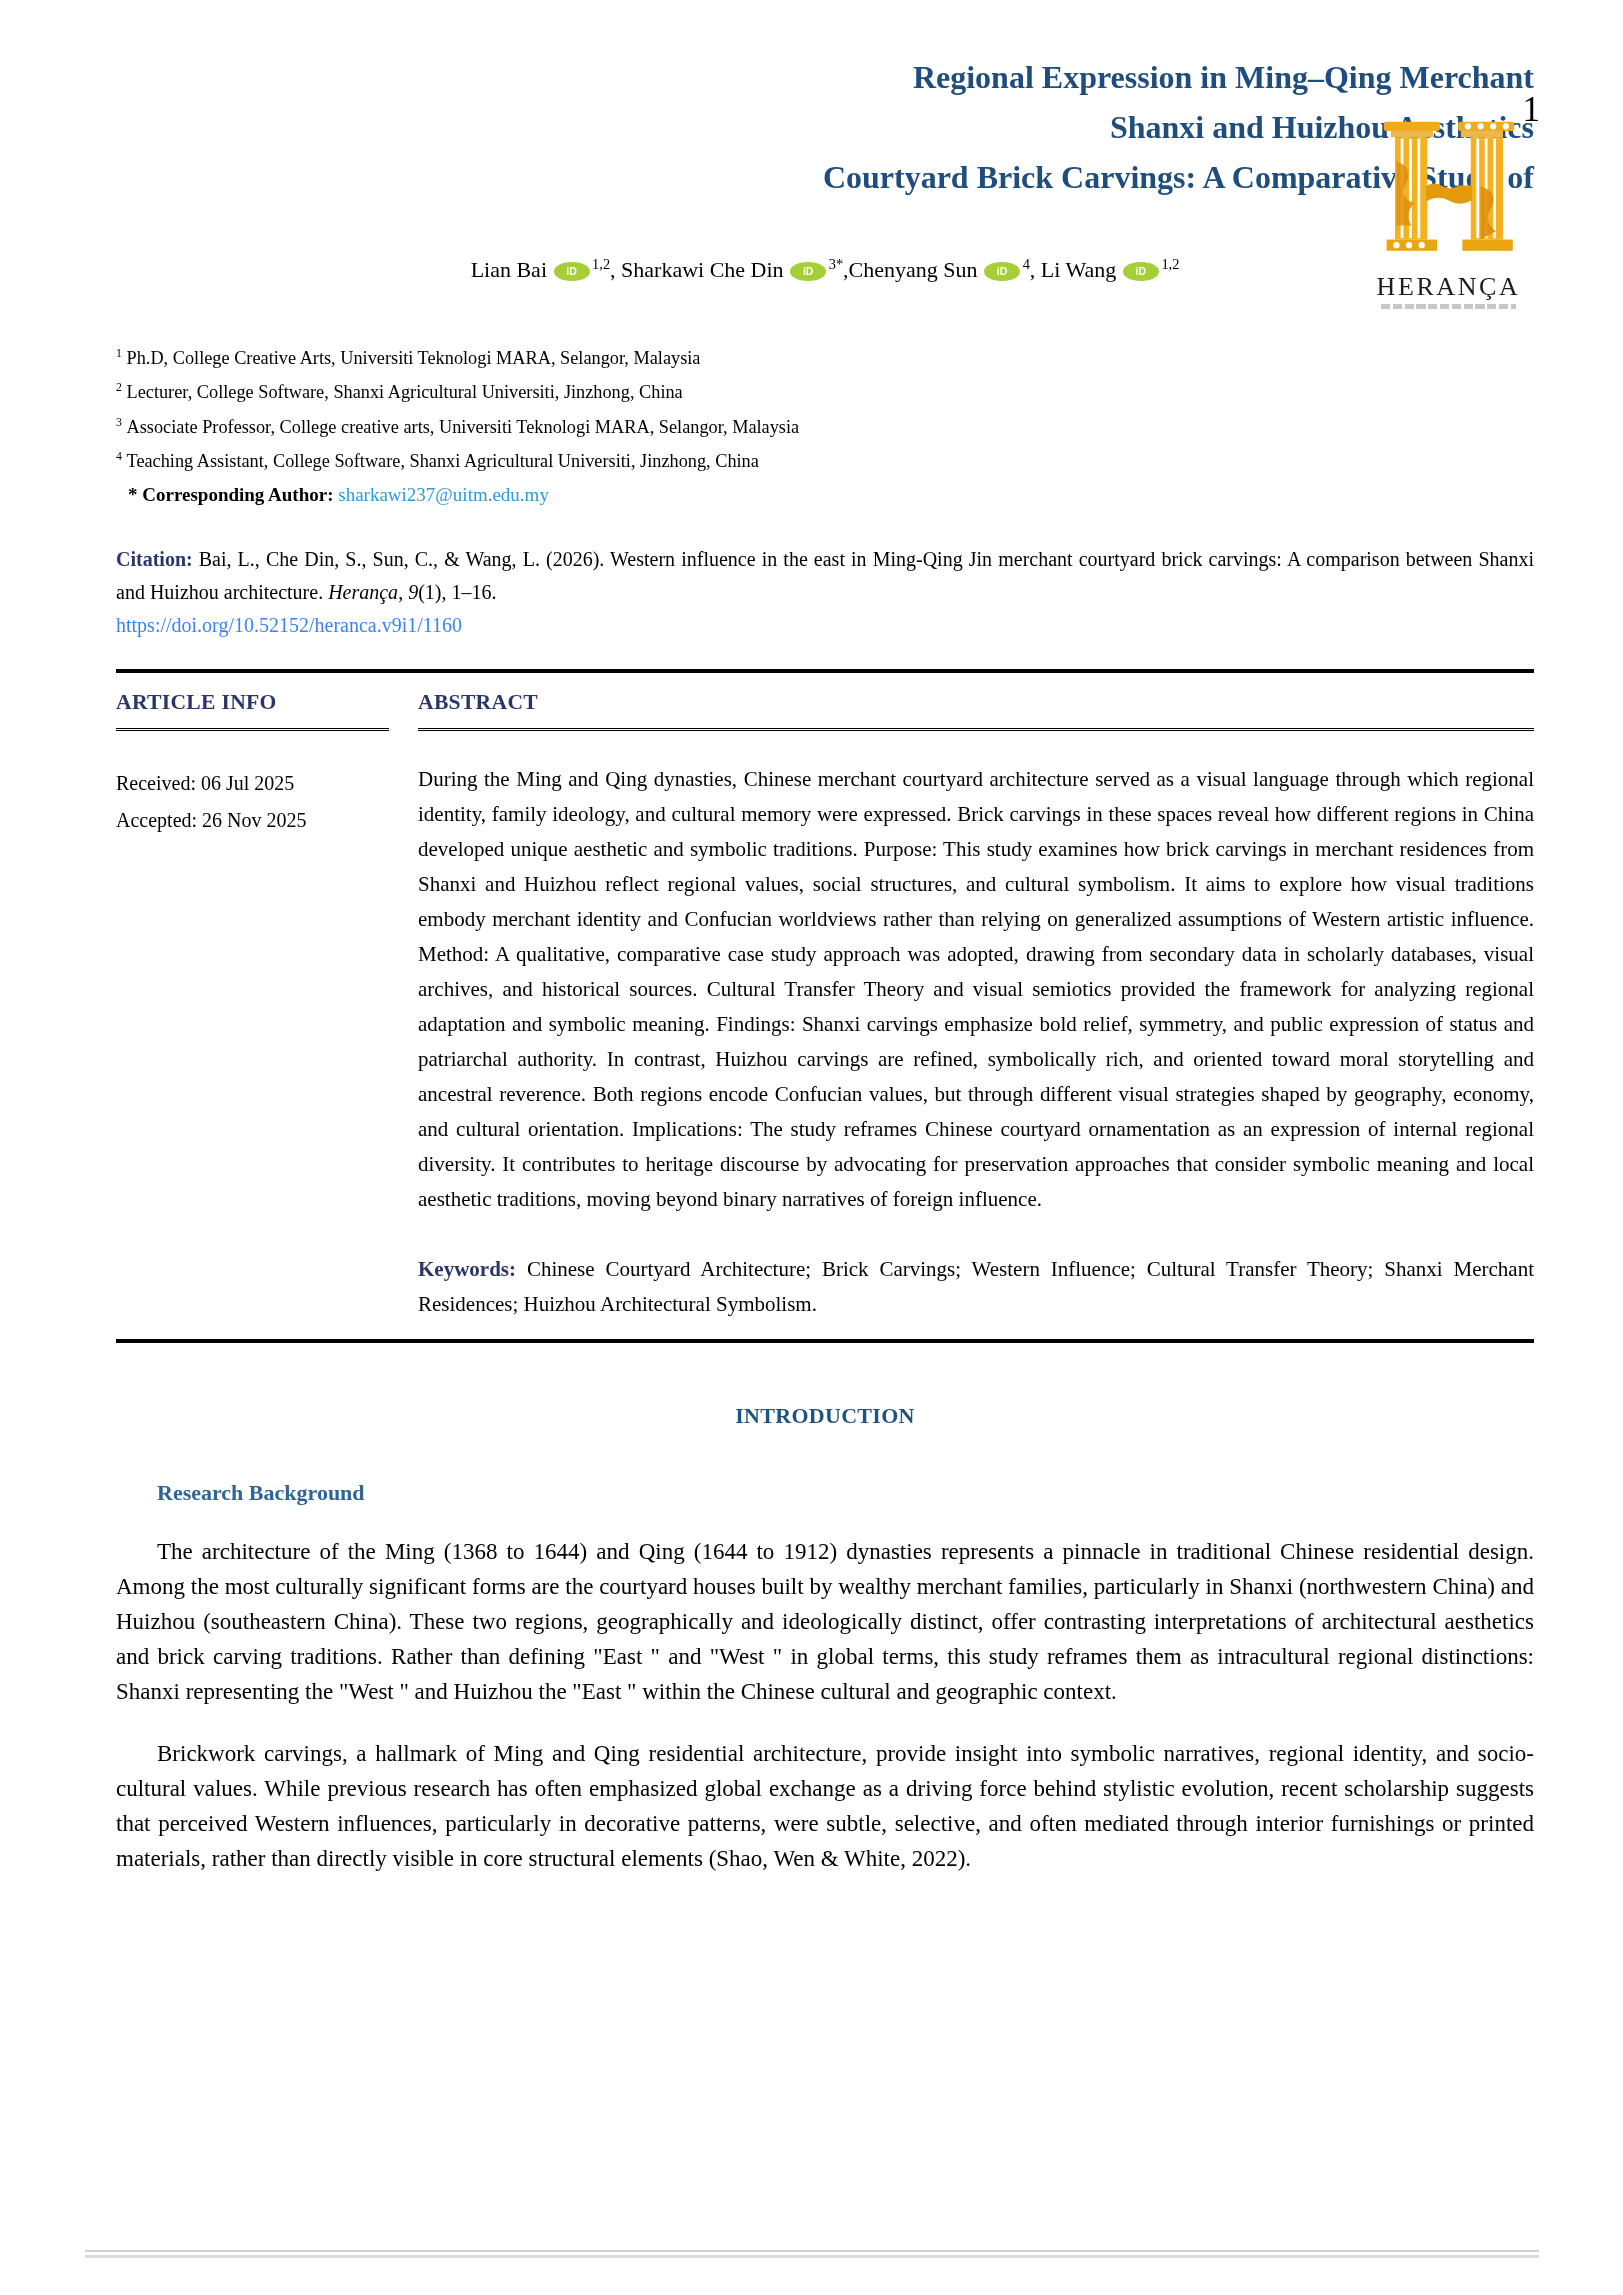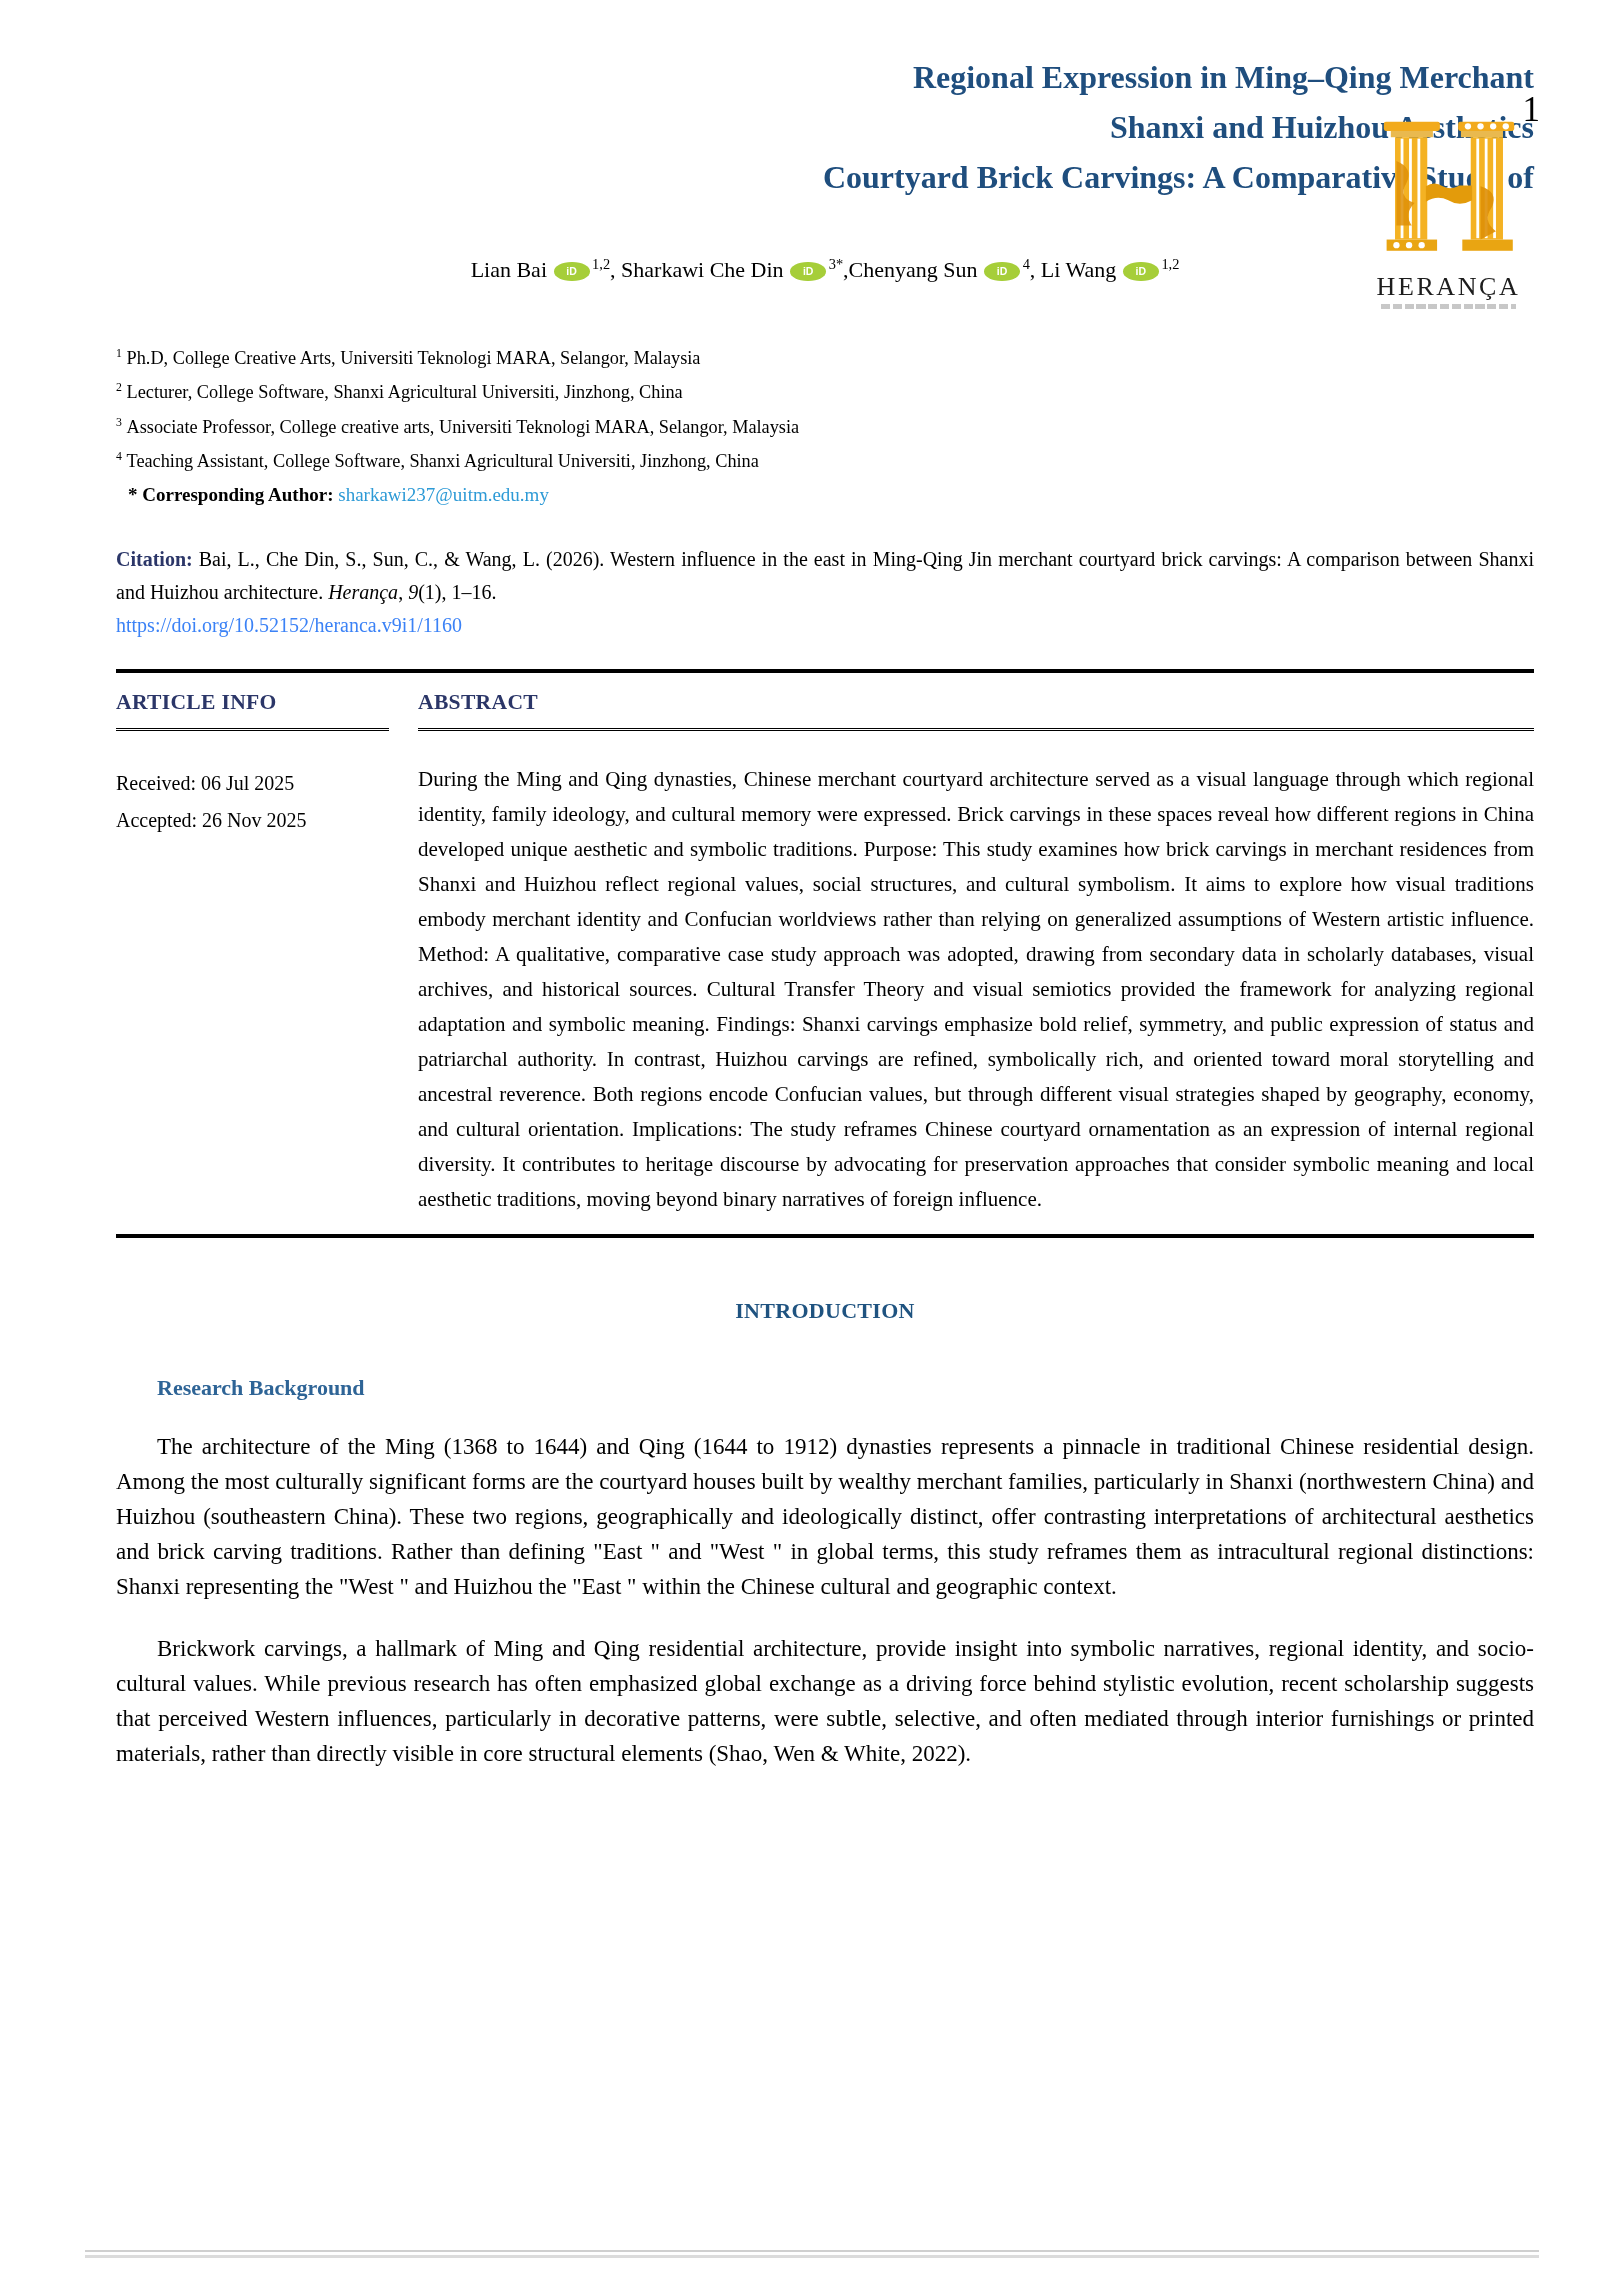--- a/index.html
+++ b/index.html
@@ -168,20 +168,21 @@
       <div class="col-left">
         <div class="col-heading">ARTICLE INFO</div>
         <div class="dates">
           <div>Received: 06 Jul 2025</div>
           <div>Accepted: 26 Nov 2025</div>
         </div>
       </div>
       <div class="col-right">
         <div class="col-heading">ABSTRACT</div>
         <div class="abstract-text">During the Ming and Qing dynasties, Chinese merchant courtyard architecture served as a visual language through which regional identity, family ideology, and cultural memory were expressed. Brick carvings in these spaces reveal how different regions in China developed unique aesthetic and symbolic traditions. Purpose: This study examines how brick carvings in merchant residences from Shanxi and Huizhou reflect regional values, social structures, and cultural symbolism. It aims to explore how visual traditions embody merchant identity and Confucian worldviews rather than relying on generalized assumptions of Western artistic influence. Method: A qualitative, comparative case study approach was adopted, drawing from secondary data in scholarly databases, visual archives, and historical sources. Cultural Transfer Theory and visual semiotics provided the framework for analyzing regional adaptation and symbolic meaning. Findings: Shanxi carvings emphasize bold relief, symmetry, and public expression of status and patriarchal authority. In contrast, Huizhou carvings are refined, symbolically rich, and oriented toward moral storytelling and ancestral reverence. Both regions encode Confucian values, but through different visual strategies shaped by geography, economy, and cultural orientation. Implications: The study reframes Chinese courtyard ornamentation as an expression of internal regional diversity. It contributes to heritage discourse by advocating for preservation approaches that consider symbolic meaning and local aesthetic traditions, moving beyond binary narratives of foreign influence.</div>
+        <div class="keywords"><span class="label">Keywords:</span><span> Chinese Courtyard Architecture; Brick Carvings; Western Influence; Cultural Transfer Theory; Shanxi Merchant Residences; Huizhou Architectural Symbolism.</span></div>
       </div>
     </div>
 
     <div class="intro-heading">INTRODUCTION</div>
     <div class="sub-heading">Research Background</div>
     <p class="body-para">The architecture of the Ming (1368 to 1644) and Qing (1644 to 1912) dynasties represents a pinnacle in traditional Chinese residential design. Among the most culturally significant forms are the courtyard houses built by wealthy merchant families, particularly in Shanxi (northwestern China) and Huizhou (southeastern China). These two regions, geographically and ideologically distinct, offer contrasting interpretations of architectural aesthetics and brick carving traditions. Rather than defining  "East " and  "West " in global terms, this study reframes them as intracultural regional distinctions: Shanxi representing the  "West " and Huizhou the  "East " within the Chinese cultural and geographic context.</p>
     <p class="body-para">Brickwork carvings, a hallmark of Ming and Qing residential architecture, provide insight into symbolic narratives, regional identity, and socio-cultural values. While previous research has often emphasized global exchange as a driving force behind stylistic evolution, recent scholarship suggests that perceived Western influences, particularly in decorative patterns, were subtle, selective, and often mediated through interior furnishings or printed materials, rather than directly visible in core structural elements (Shao, Wen &amp; White, 2022).</p>
 
   </div>
 

